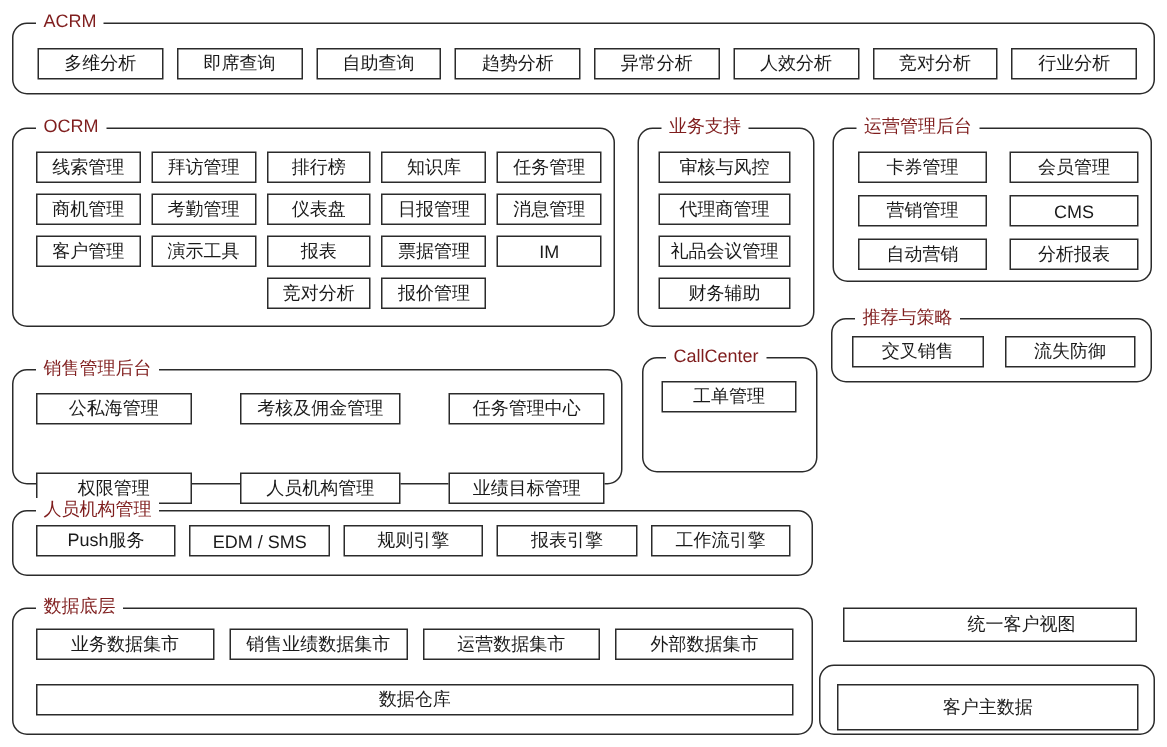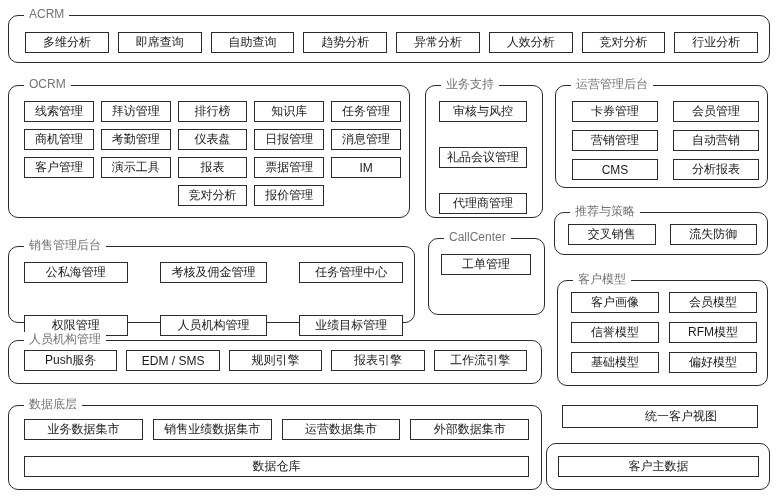--- a/index.html
+++ b/index.html
@@ -19,41 +19,41 @@
     box-sizing:border-box;
   }
   .group-label{
     position:absolute;
     top:-9px;left:15px;
     background:#ffffff;
     padding:0 5px;
     font-size:12px;
     line-height:15px;
     white-space:nowrap;
-    color:#737373;
+    color:#7f1d1d;
   }
   .node{
     border:1px solid #2b2b2b;
     background:#ffffff;
     box-sizing:border-box;
     height:21px;
     display:flex;align-items:center;justify-content:center;
     font-size:12px;
     white-space:nowrap;
     overflow:hidden;
   }
   
   #sec-acrm{left:8px;top:15px;width:762px;height:48px;display:flex;gap:9px;padding:16px 11px 10px 16px;}
   #sec-acrm .node{flex:1;}
   
   #sec-ocrm{left:8px;top:85px;width:402px;height:133px;display:grid;grid-template-columns:repeat(5,1fr);grid-auto-rows:21px;column-gap:7px;row-gap:7px;padding:15px 8px 12px 15px;}
   .pos-c3r4{grid-column:3;grid-row:4;}
   .pos-c4r4{grid-column:4;grid-row:4;}
   
-  #sec-biz{left:425px;top:85px;width:118px;height:133px;display:flex;flex-direction:column;gap:25px;padding:15px 15px 4px 13px;}
+  #sec-biz{left:425px;top:85px;width:118px;height:133px;display:flex;flex-direction:column;gap:7px;padding:15px 15px 4px 13px;}
   #sec-biz .node{flex:0 0 21px;}
   
   #sec-ops{left:555px;top:85px;width:213px;height:103px;display:grid;grid-template-columns:1fr 1fr;grid-auto-rows:21px;column-gap:15px;row-gap:8px;padding:15px 8px 9px 16px;}
   
   #sec-rec{left:554px;top:212px;width:214px;height:43px;display:grid;grid-template-columns:1fr 1fr;grid-auto-rows:21px;column-gap:14px;padding:11px 10px 10px 13px;}
   
   #sec-sales{left:8px;top:246px;width:407px;height:77px;display:grid;grid-template-columns:1fr 1.04fr 1fr;grid-auto-rows:21px;column-gap:9px;row-gap:9px;padding:15px 11px 10px 15px;gap:32px;}
   
   #sec-cc{left:428px;top:238px;width:117px;height:77px;display:flex;flex-direction:column;gap:9px;padding:15px 13px 10px 12px;}
   #sec-cc .node{flex:0 0 21px;}
@@ -64,21 +64,21 @@
   #sec-base .node{flex:1;}
   
   #sec-data{left:8px;top:405px;width:534px;height:85px;}
   #sec-data .marts{display:flex;gap:10px;padding:13px 12px 0 15px;}
   #sec-data .marts .node{flex:1;}
   #sec-data .warehouse-row{padding:16px 12px 0 15px;text-align:right;}
   
   #box-unified{position:absolute;left:562px;top:405px;width:196px;height:23px;padding-left:42px;}
   
   #sec-master{left:546px;top:443px;width:224px;height:47px;padding:12px 10px 13px 11px;}
-  #sec-master .node{height:21px;}
+  #sec-master .node{height:31px;}
 </style>
 </head>
 <body>
 
 <div class="canvas">
 
   <section class="group" id="sec-acrm">
     <span class="group-label">ACRM</span>
     <div class="node">多维分析</div>
     <div class="node">即席查询</div>
@@ -107,32 +107,32 @@
     <div class="node">报表</div>
     <div class="node">票据管理</div>
     <div class="node">IM</div>
     <div class="node pos-c3r4">竞对分析</div>
     <div class="node pos-c4r4">报价管理</div>
   </section>
 
   <section class="group" id="sec-biz">
     <span class="group-label">业务支持</span>
     <div class="node">审核与风控</div>
+    <div class="node">代理商管理</div>
     <div class="node">礼品会议管理</div>
-    <div class="node">代理商管理</div>
     <div class="node">财务辅助</div>
   </section>
 
   <section class="group" id="sec-ops">
     <span class="group-label">运营管理后台</span>
     <div class="node">卡券管理</div>
     <div class="node">会员管理</div>
     <div class="node">营销管理</div>
+    <div class="node">CMS</div>
     <div class="node">自动营销</div>
-    <div class="node">CMS</div>
     <div class="node">分析报表</div>
   </section>
 
   <section class="group" id="sec-rec">
     <span class="group-label">推荐与策略</span>
     <div class="node">交叉销售</div>
     <div class="node">流失防御</div>
   </section>
 
   <section class="group" id="sec-sales">
@@ -143,29 +143,20 @@
     <div class="node">权限管理</div>
     <div class="node">人员机构管理</div>
     <div class="node">业绩目标管理</div>
   </section>
 
   <section class="group" id="sec-cc">
     <span class="group-label">CallCenter</span>
     <div class="node">工单管理</div>
   </section>
 
-  <section class="group" id="sec-model">
-    <span class="group-label">客户模型</span>
-    <div class="node">客户画像</div>
-    <div class="node">会员模型</div>
-    <div class="node">信誉模型</div>
-    <div class="node">RFM模型</div>
-    <div class="node">基础模型</div>
-    <div class="node">偏好模型</div>
-  </section>
 
   <section class="group" id="sec-base">
     <span class="group-label">人员机构管理</span>
     <div class="node">Push服务</div>
     <div class="node">EDM / SMS</div>
     <div class="node">规则引擎</div>
     <div class="node">报表引擎</div>
     <div class="node">工作流引擎</div>
   </section>
 

